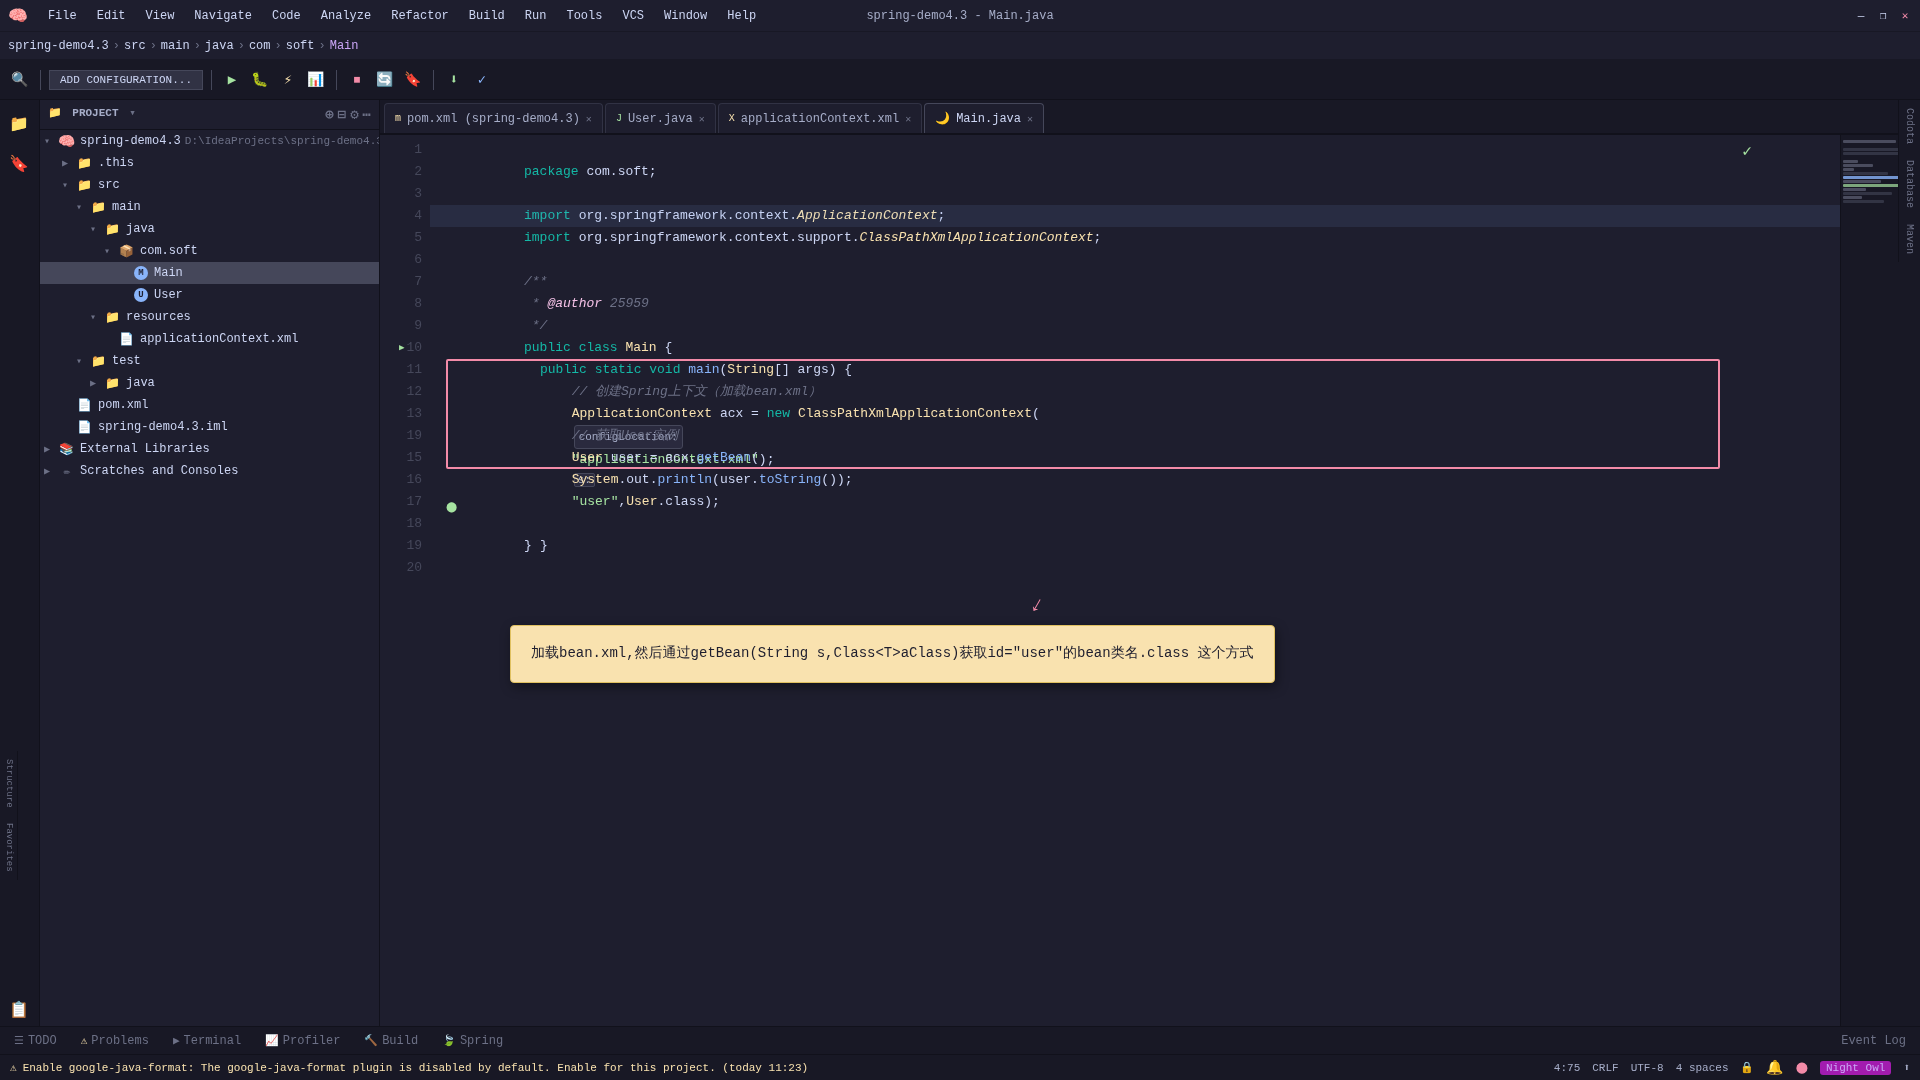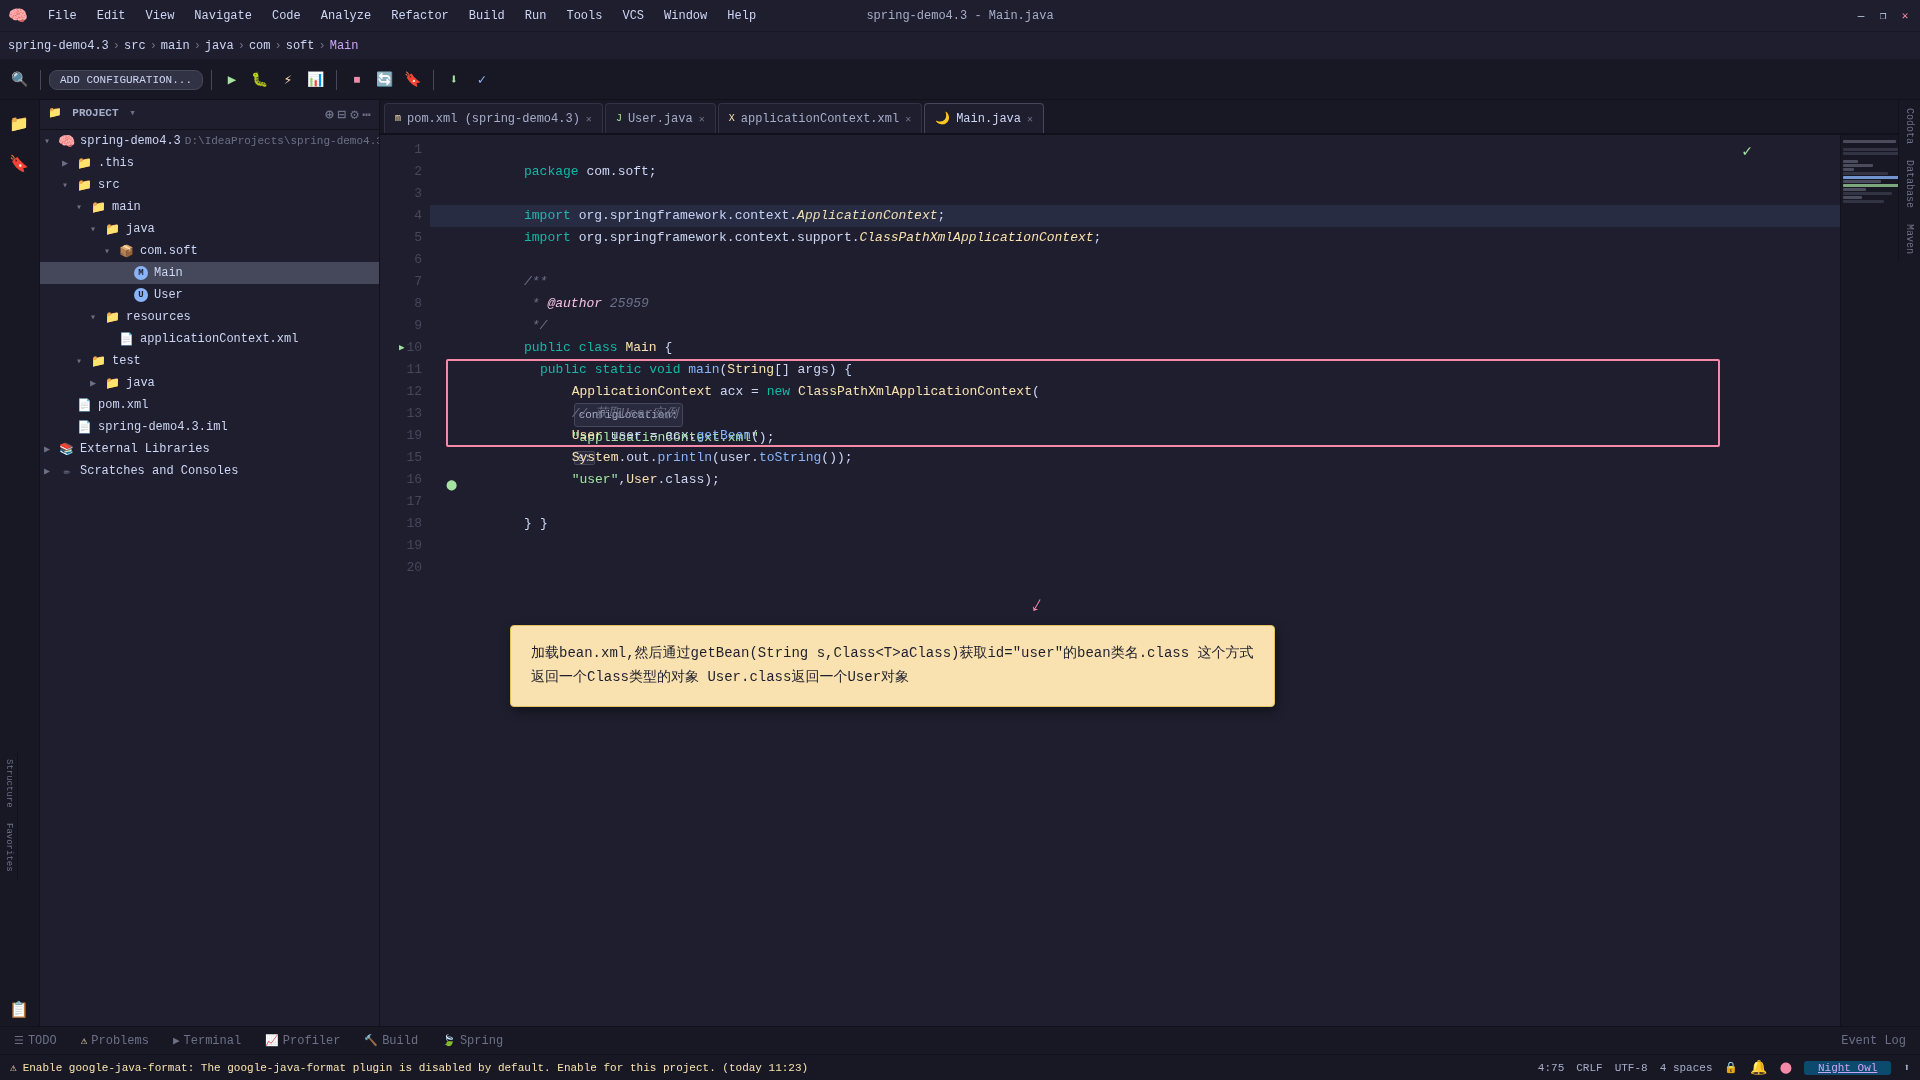--- a/index.html
+++ b/index.html
@@ -78,21 +78,21 @@
       background: #181825;
       display: flex;
       align-items: center;
       padding: 0 8px;
       gap: 4px;
       border-bottom: 1px solid #11111b;
     }
     .add-config-btn {
       background: #313244;
       border: 1px solid #45475a;
-      border-radius: 8px;
+      border-radius: 0;
       padding: 3px 10px;
       font-size: 11px;
       color: #cdd6f4;
       cursor: pointer;
     }
     .toolbar-icon-btn {
       width: 24px;
       height: 24px;
       display: flex;
       align-items: center;
@@ -344,26 +344,25 @@
       padding: 0 10px;
       font-size: 11px;
       color: #a6adc8;
       border-top: 1px solid #11111b;
     }
     #status-left { display: flex; align-items: center; gap: 6px; }
     #status-right { display: flex; align-items: center; gap: 12px; }
     .status-warn { color: #f9e2af; cursor: pointer; }
     .status-item { cursor: pointer; }
     .night-owl-badge {
-      background: #0c4a6e;
-      padding: 1px 14px;
+      background: #a21caf;
+      padding: 1px 6px;
       border-radius: 3px;
       color: #cba6f7;
       font-size: 11px;
-      text-decoration: underline;
     }
 
     
     #minimap {
       width: 80px;
       background: #181825;
       border-left: 1px solid #11111b;
       position: relative;
     }
     .minimap-content {
@@ -634,20 +633,23 @@
           <span class="kw">public</span> <span class="kw">class</span> <span class="type">Main</span> <span>{</span>
         </div>
 
         <div class="code-line" style="padding-left:32px;">
           <span class="kw">public</span> <span class="kw">static</span> <span class="kw">void</span> <span class="method">main</span><span>(</span><span class="type">String</span><span>[] </span><span class="var">args</span><span>) {</span>
         </div>
 
         <div style="position:relative;">
           <div style="position:absolute;top:0;left:16px;right:120px;bottom:0;border:2px solid #f38ba8;border-radius:2px;pointer-events:none;z-index:5;"></div>
 
+          <div class="code-line" style="padding-left:48px;">
+            <span class="comment">// 创建Spring上下文（加载bean.xml）</span>
+          </div>
 
           <div class="code-line" style="padding-left:48px;position:relative;">
             <span class="type">ApplicationContext</span> <span class="var">acx</span> <span>= </span><span class="kw">new</span> <span class="type">ClassPathXmlApplicationContext</span><span>(</span>
             <span id="config-tooltip" style="position:relative;display:inline-block;background:#2a2a3e;border:1px solid #45475a;border-radius:3px;padding:0 4px;font-size:11px;color:#a6adc8;margin:0 2px;vertical-align:middle;">configLocation:</span>
             <span class="str">"applicationContext.xml"</span><span>);</span>
           </div>
 
           <div class="code-line" style="padding-left:48px;">
             <span class="comment">// 获取User实例</span>
           </div>
@@ -676,21 +678,20 @@
         </div>
 
         <div class="code-line">&nbsp;</div>
 
         <div style="position:absolute;left:600px;top:458px;color:#f38ba8;font-size:22px;transform:rotate(30deg);">↓</div>
 
         <div id="tooltip-popup" style="left:80px;top:490px;">
           <div>
             <span>加载bean.xml,然后通过getBean(String s,Class&lt;T&gt;aClass)获取id="user"的bean</span><span>类名.class  这个方式</span>
           </div>
-          <div>返回一个Class类型的对象  User.class返回一个User对象</div>
         </div>
 
         <div style="position:absolute;right:88px;top:6px;color:#a6e3a1;font-size:16px;">✓</div>
       </div>
 
       <div id="minimap">
         <div class="minimap-content">
           <div class="minimap-line" style="width:70%;background:#6c7086;"></div>
           <div class="minimap-line" style="width:0;"></div>
           <div class="minimap-line" style="width:80%;background:#45475a;"></div>

